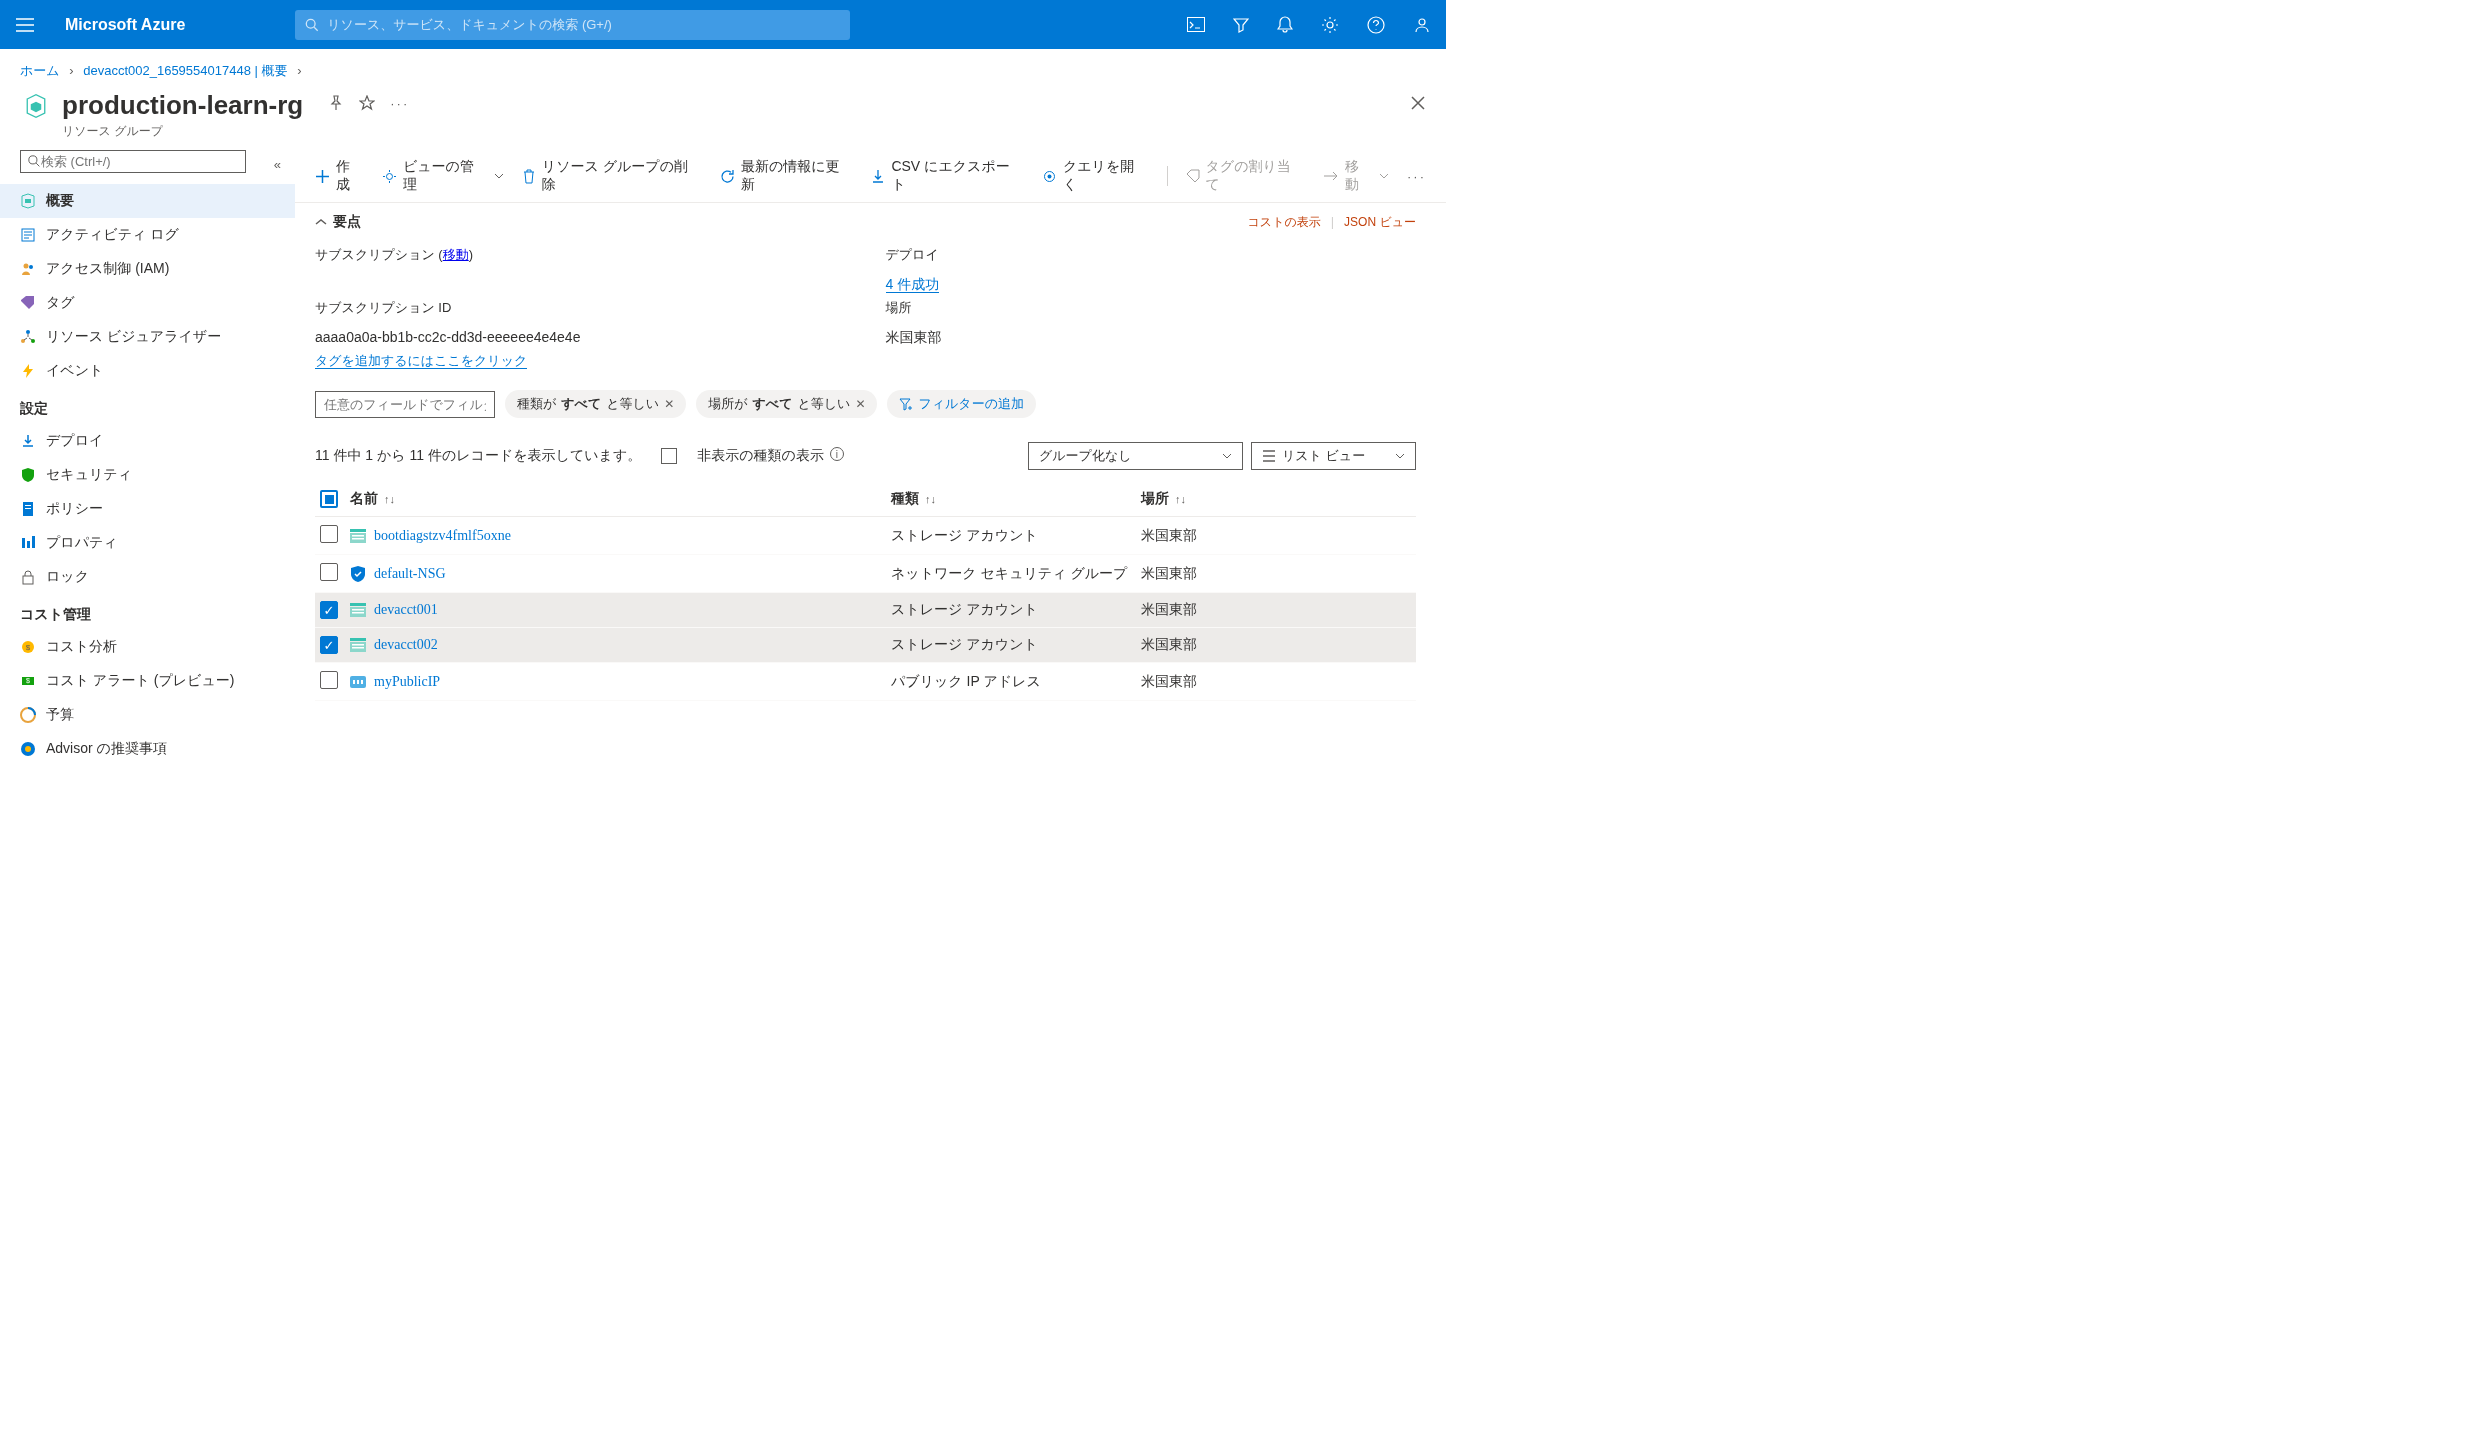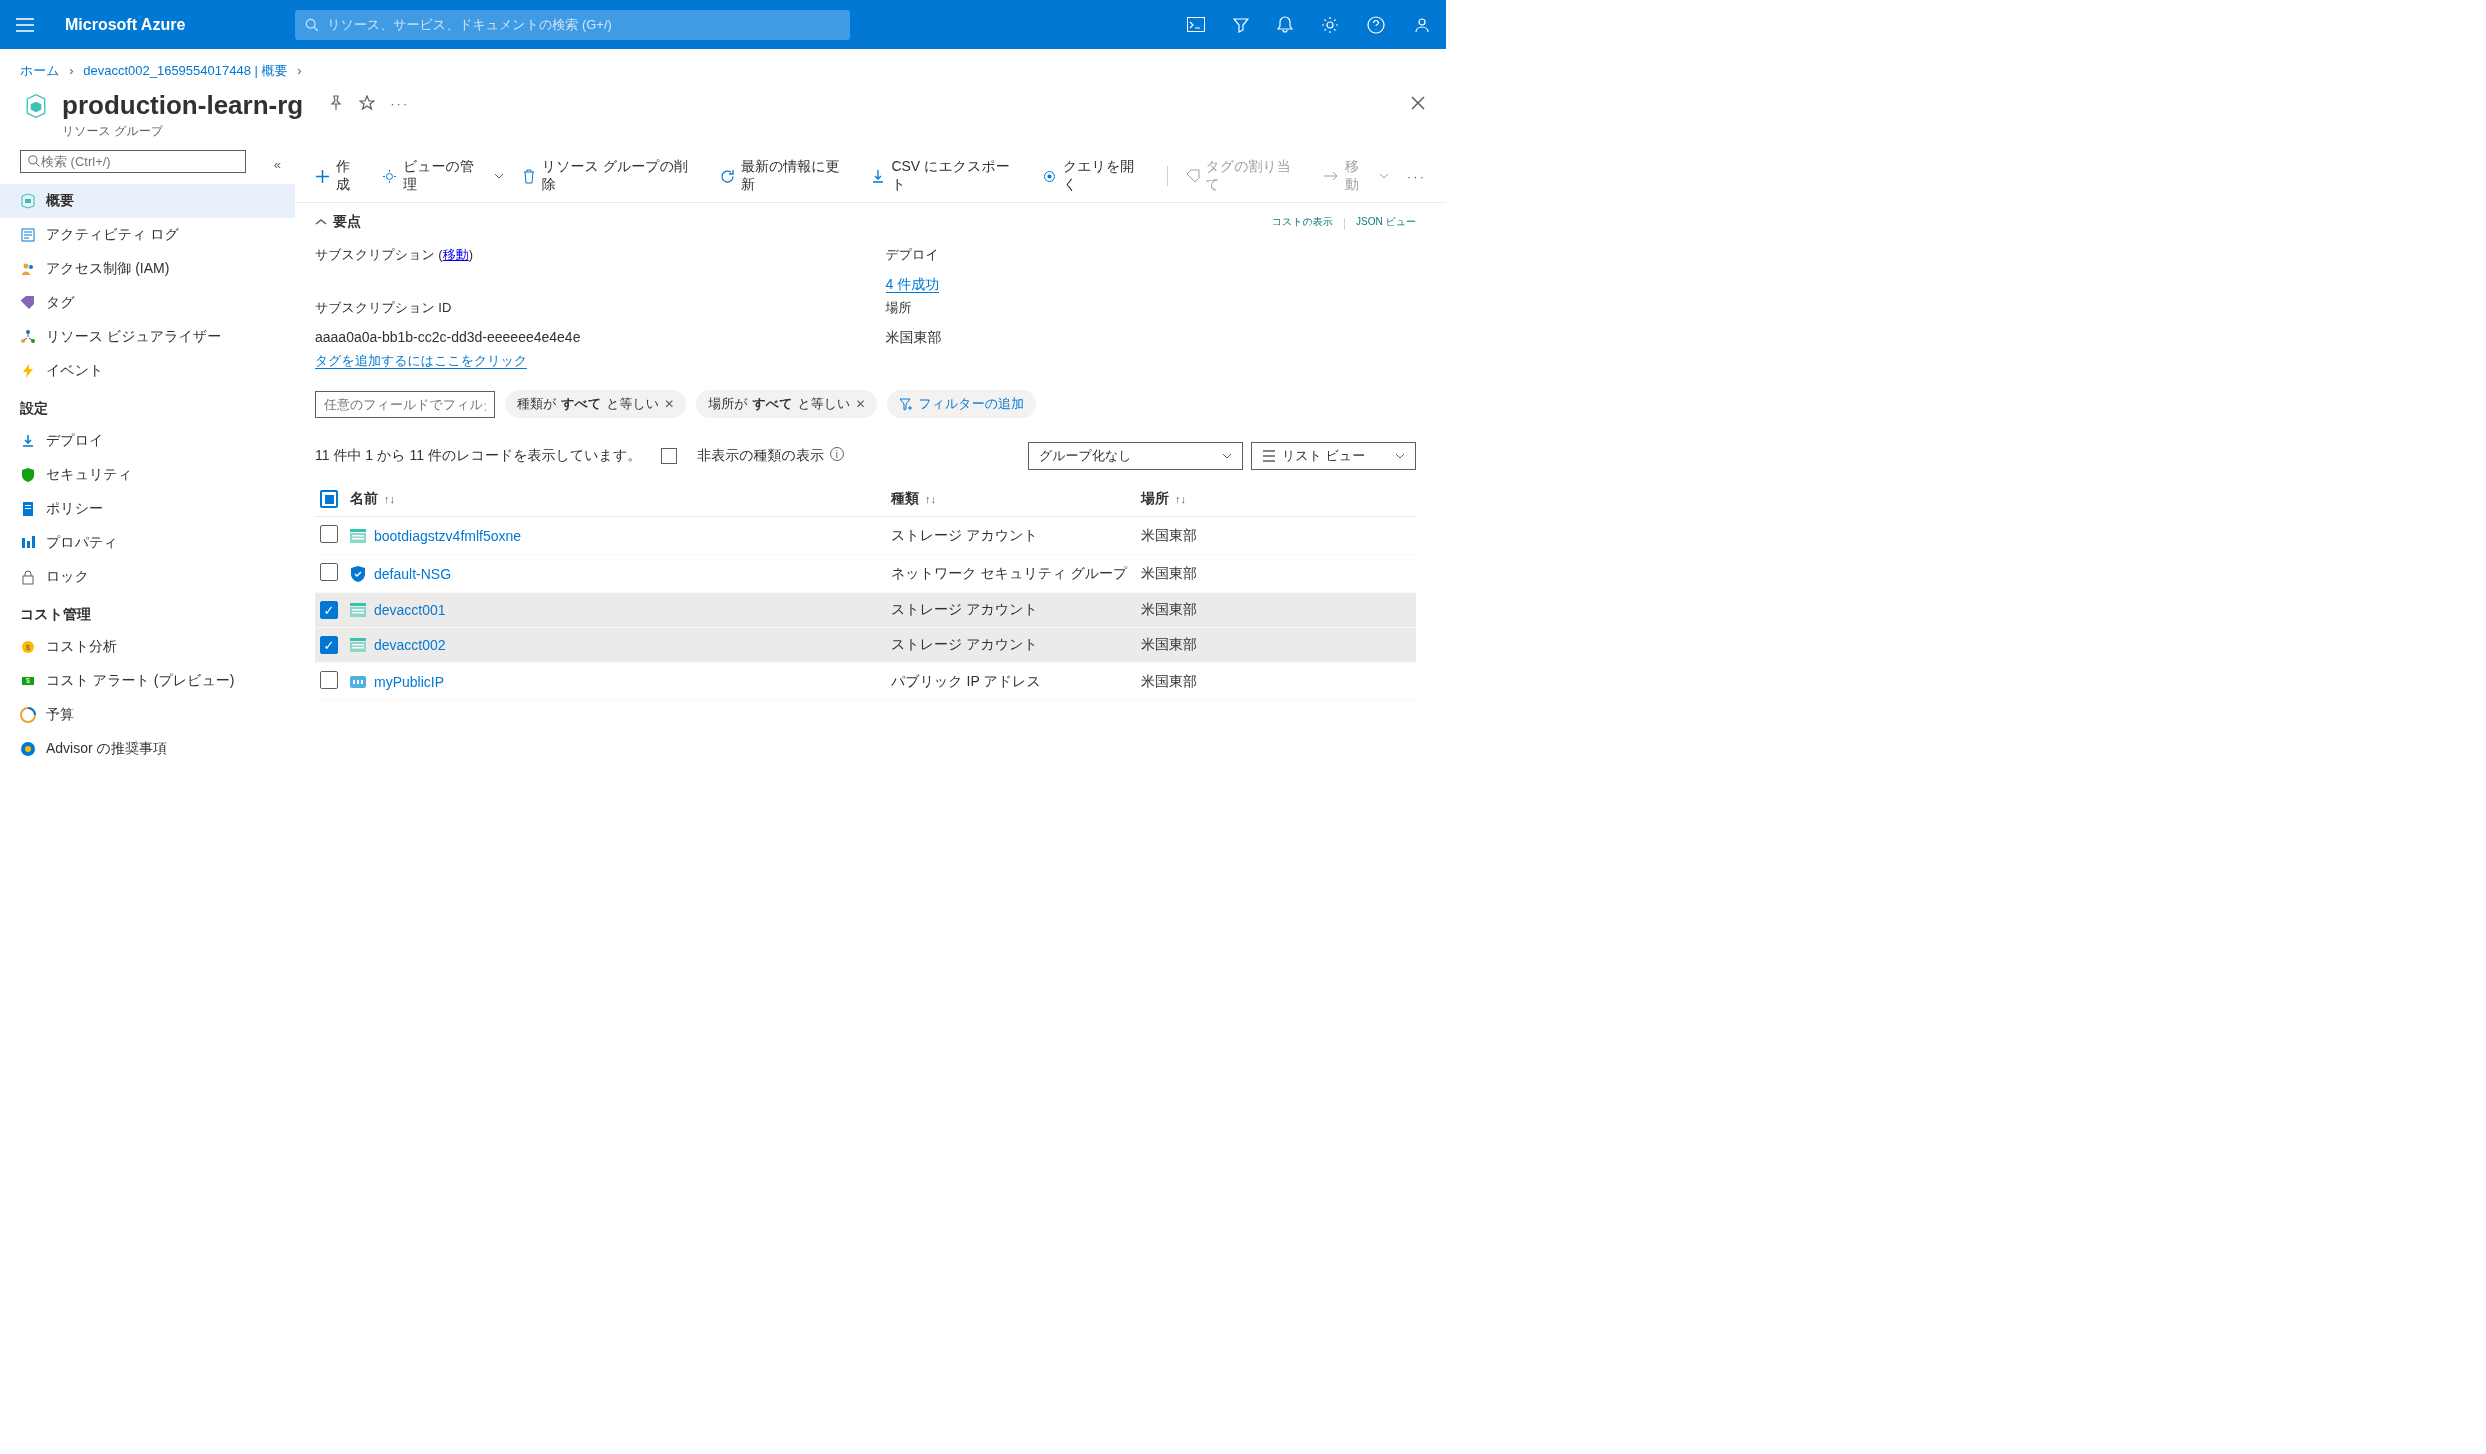--- a/index.html
+++ b/index.html
@@ -51,21 +51,21 @@
 .toolbar-btn { display: flex; align-items: center; gap: 6px; cursor: pointer; font-size: 14px; color: #323130; }
 .toolbar-btn.disabled { color: #a19f9d; }
 .toolbar-sep { width: 1px; height: 20px; background: #d2d0ce; }
 .toolbar-more { margin-left: auto; cursor: pointer; color: #605e5c; }
 
 .content-body { flex: 1; overflow-y: auto; padding: 10px 30px 0 20px; position: relative; }
 
 .essentials-header { display: flex; align-items: center; }
 .essentials-toggle { display: flex; align-items: center; gap: 6px; cursor: pointer; font-size: 14px; font-weight: 600; }
 .essentials-links { margin-left: auto; display: flex; gap: 10px; }
-.essentials-links a { color: #0f766e; text-decoration: none; font-size: 10px; }
+.essentials-links a { color: #c2410c; text-decoration: none; font-size: 12px; }
 .essentials-links .sep { color: #d2d0ce; }
 
 .essentials-grid { display: grid; grid-template-columns: 1fr 1fr; gap: 5px 40px; margin-top: 15px; }
 .ess-item .label { font-size: 13px; color: #323130; }
 .ess-item .value { font-size: 14px; color: #323130; margin-top: 12px; }
 .ess-item .value a { color: #0078d4; text-decoration: none; }
 .tags-row { margin-top: 5px; }
 .tags-row a { color: #0078d4; text-decoration: none; font-size: 13px; border-bottom: 1px solid #0078d4; }
 
 .tabs { display: flex; gap: 28px; margin-top: 30px; border-bottom: 1px solid #edebe9; }
@@ -93,21 +93,21 @@
 .col-loc { width: 270px; display: flex; align-items: center; gap: 6px; }
 .sort-icon { color: #605e5c; font-size: 11px; }
 .table-row { display: flex; padding: 8px 5px; font-size: 14px; align-items: center; border-bottom: 1px solid #faf9f8; }
 .table-row.selected { background: #edebe9; }
 .row-check { width: 30px; }
 .row-checkbox { width: 18px; height: 18px; border: 1px solid #605e5c; border-radius: 2px; display: inline-flex; align-items: center; justify-content: center; cursor: pointer; }
 .row-checkbox.checked { background: #0078d4; border-color: #0078d4; color: #fff; font-size: 13px; }
 .header-checkbox { width: 18px; height: 18px; border: 2px solid #0078d4; border-radius: 2px; display: inline-flex; align-items: center; justify-content: center; cursor: pointer; }
 .header-checkbox .square { width: 9px; height: 9px; background: #0078d4; }
 .row-name { flex: 1; display: flex; align-items: center; gap: 8px; }
-.row-name a { color: #0078d4; text-decoration: none; }
+.row-name a { color: #0078d4; text-decoration: none; font-family: Liberation Serif, serif; }
 .res-icon { width: 16px; height: 16px; display: flex; align-items: center; justify-content: center; }
 .row-type { width: 250px; }
 .row-loc { width: 270px; }
 
 
 .pagination { display: flex; align-items: center; gap: 12px; padding: 14px 5px; font-size: 13px; margin-top: auto; }
 .page-btn { border: 1px solid #c8c6c4; padding: 4px 12px; cursor: pointer; color: #a19f9d; }
 .page-select { border: 1px solid #605e5c; padding: 3px 8px; display: flex; align-items: center; gap: 6px; cursor: pointer; }
 .feedback-link { margin-left: auto; color: #0078d4; display: flex; align-items: center; gap: 6px; cursor: pointer; }
 

